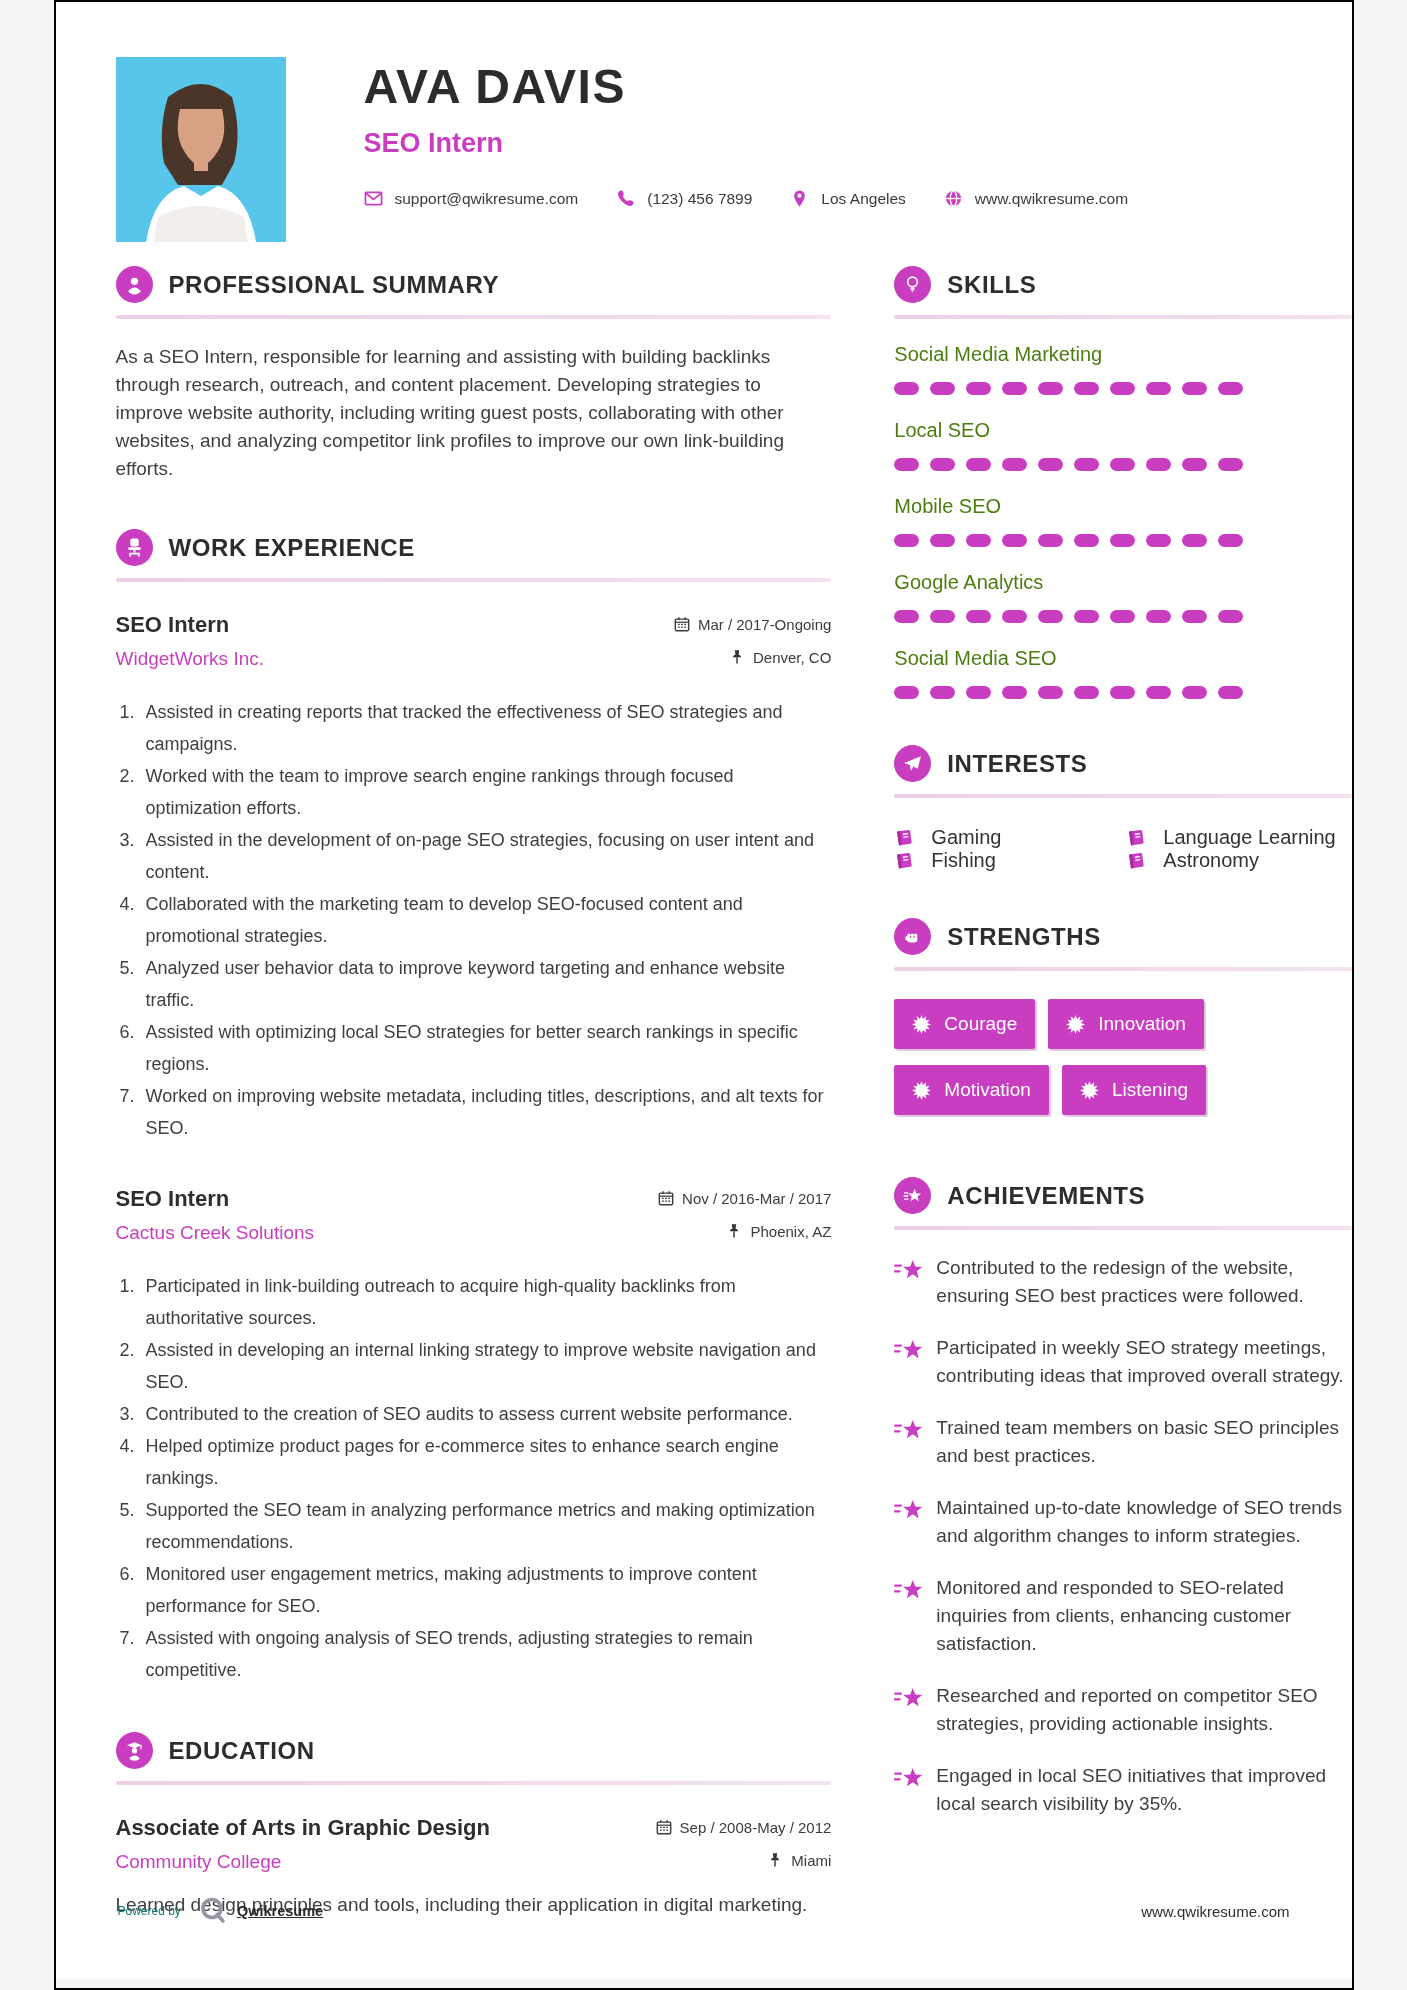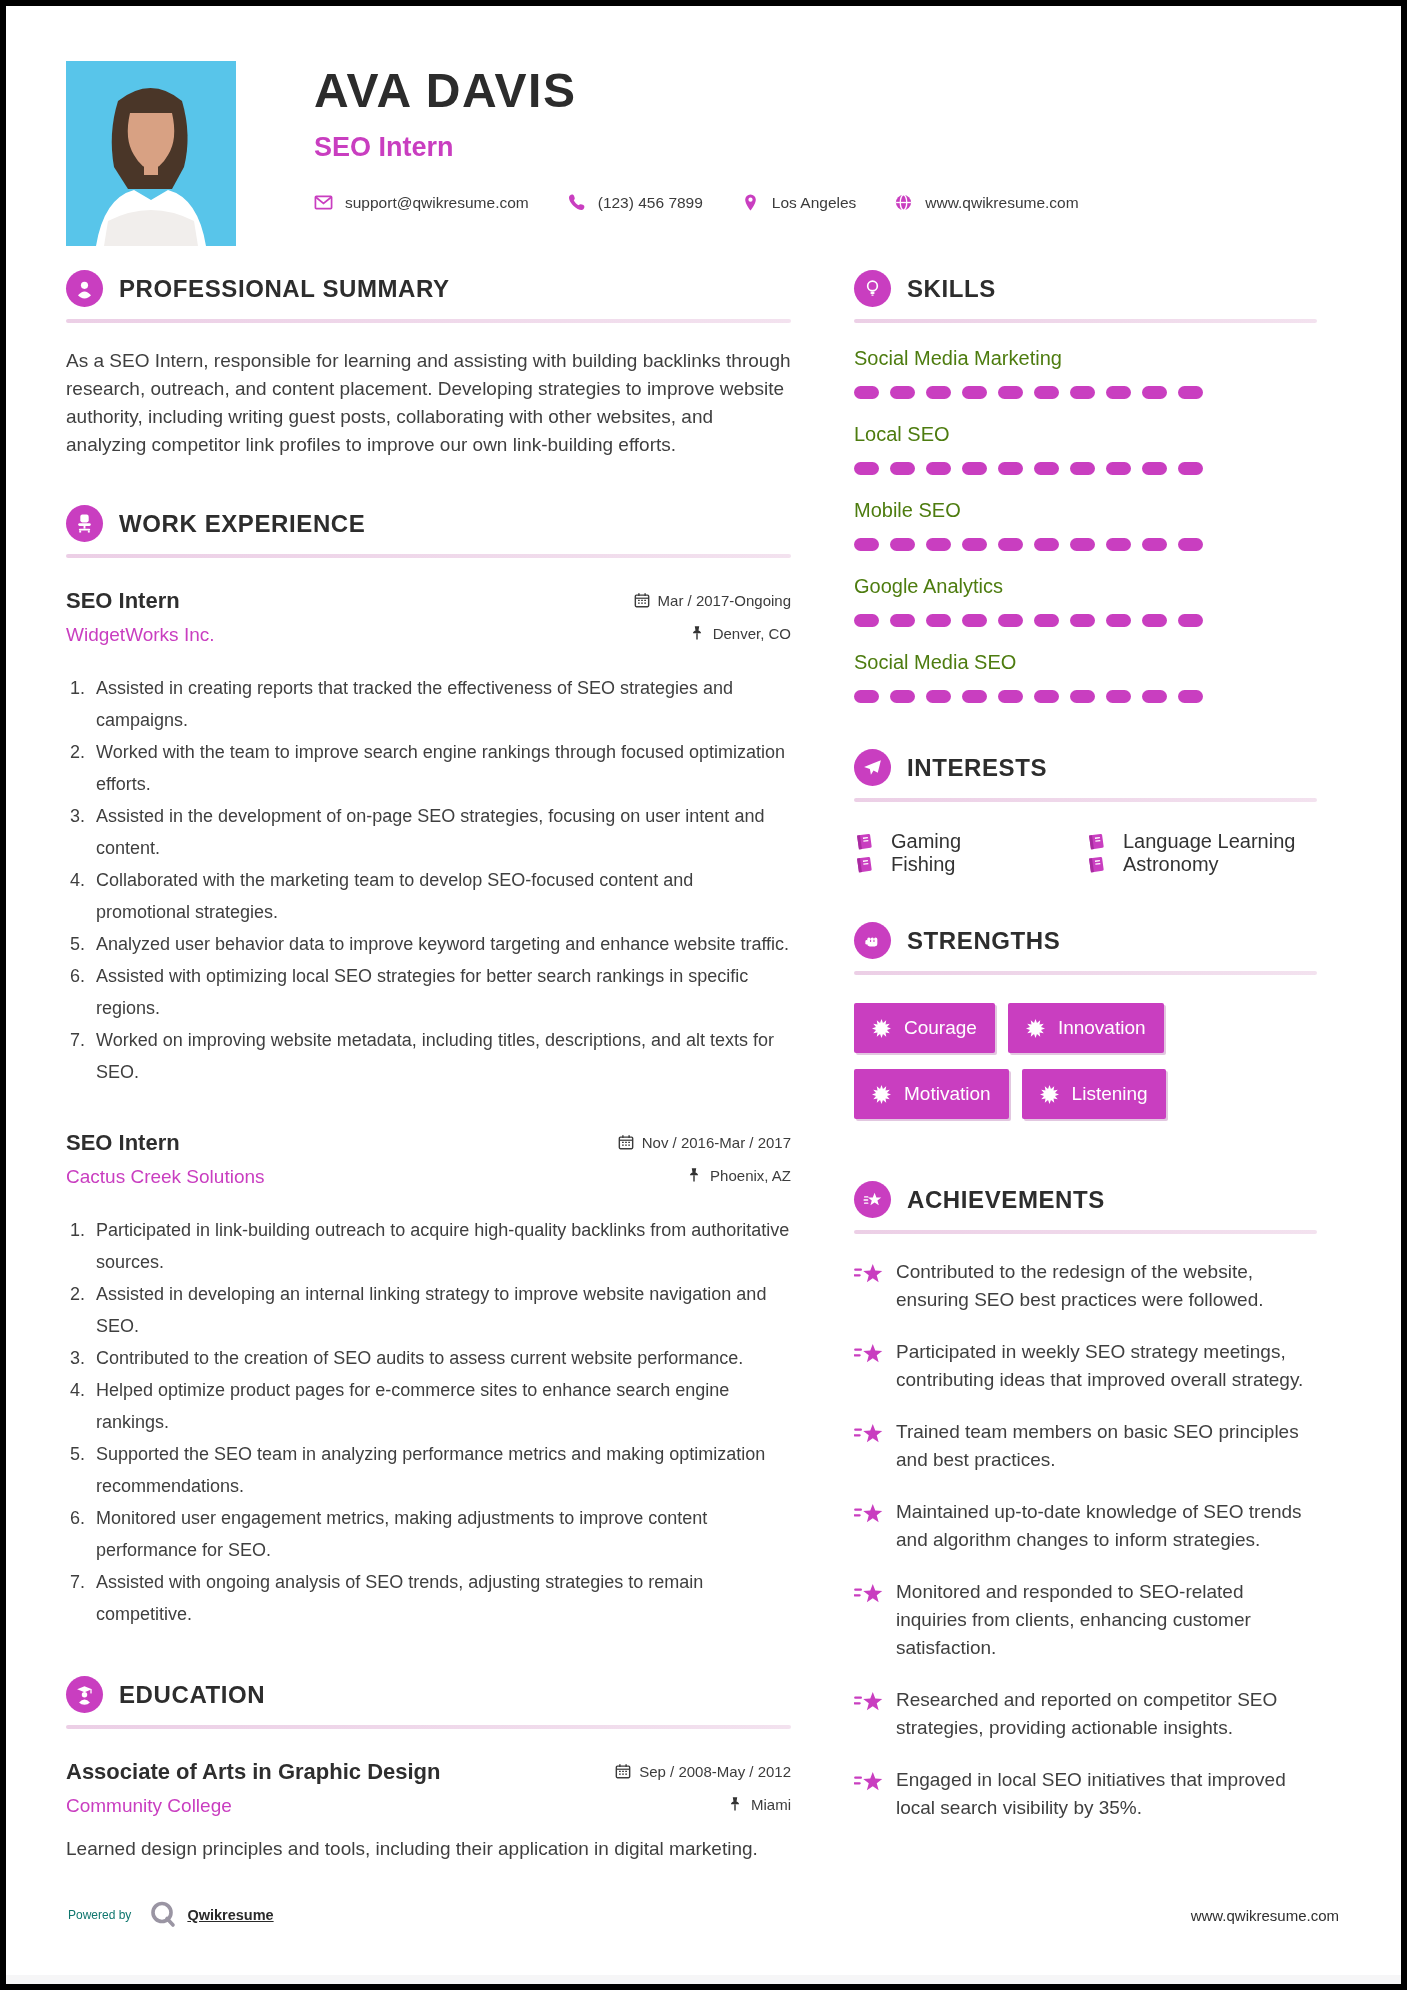--- a/index.html
+++ b/index.html
@@ -1,20 +1,20 @@
 <!DOCTYPE html>
 <html><head>
 <meta charset="utf-8">
 <style>
   * { margin:0; padding:0; box-sizing:border-box; }
   html,body { background:#f4f4f4; }
   body { font-family:"Liberation Sans","DejaVu Sans",sans-serif; }
   .page {
-    position:relative; width:1407px; height:1990px; margin:0 auto;
-    background:#ffffff; border:6px solid #000000; overflow:hidden;
+    position:relative; width:1300px; height:1990px; margin:0 auto;
+    background:#ffffff; border:2px solid #000000; overflow:hidden;
     color:#3f3f3f;
   }
   
   .header { display:flex; padding:55px 60px 0 60px; }
   .photo { width:170px; height:185px; flex:0 0 auto; overflow:hidden; }
   .header-text { margin-left:78px; padding-top:2px; }
   .person-name { font-size:48px; font-weight:800; letter-spacing:1.5px; color:#2c2c2c; }
   .person-title { margin-top:14px; font-size:27px; font-weight:600; color:#c93ec0; }
   .contact-row { display:flex; align-items:center; margin-top:30px; }
   .contact-item { display:flex; align-items:center; margin-right:38px; }

